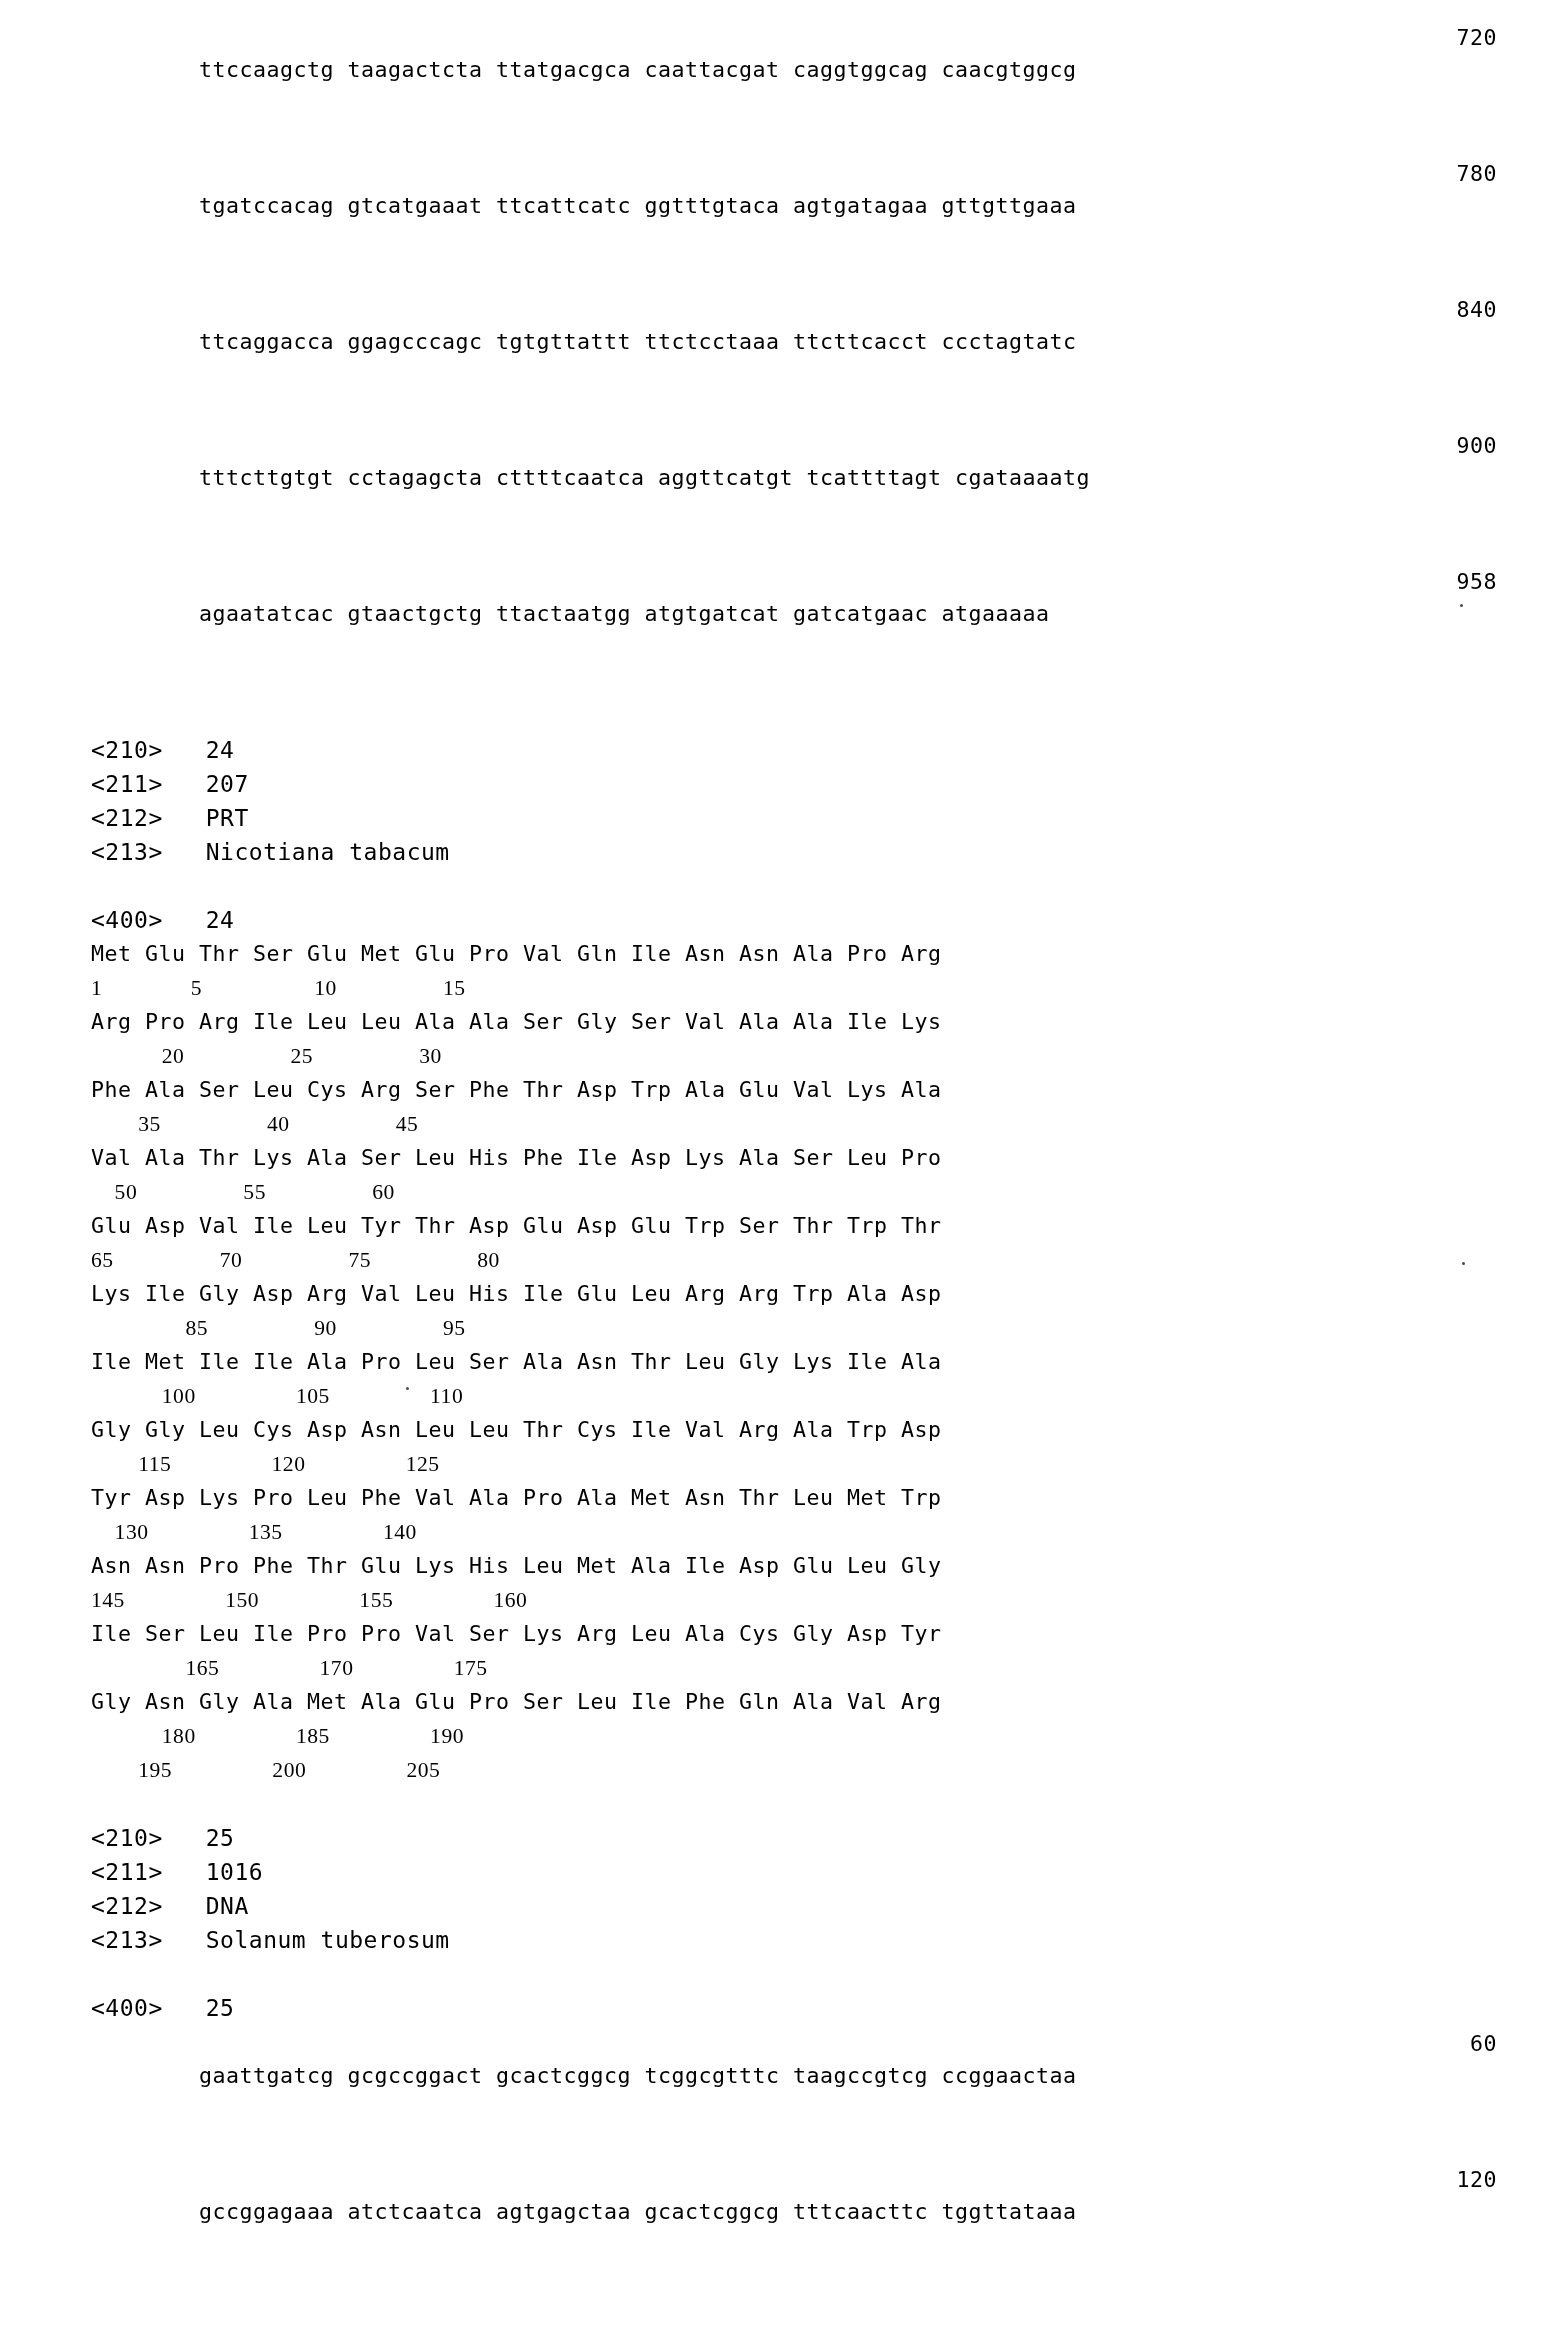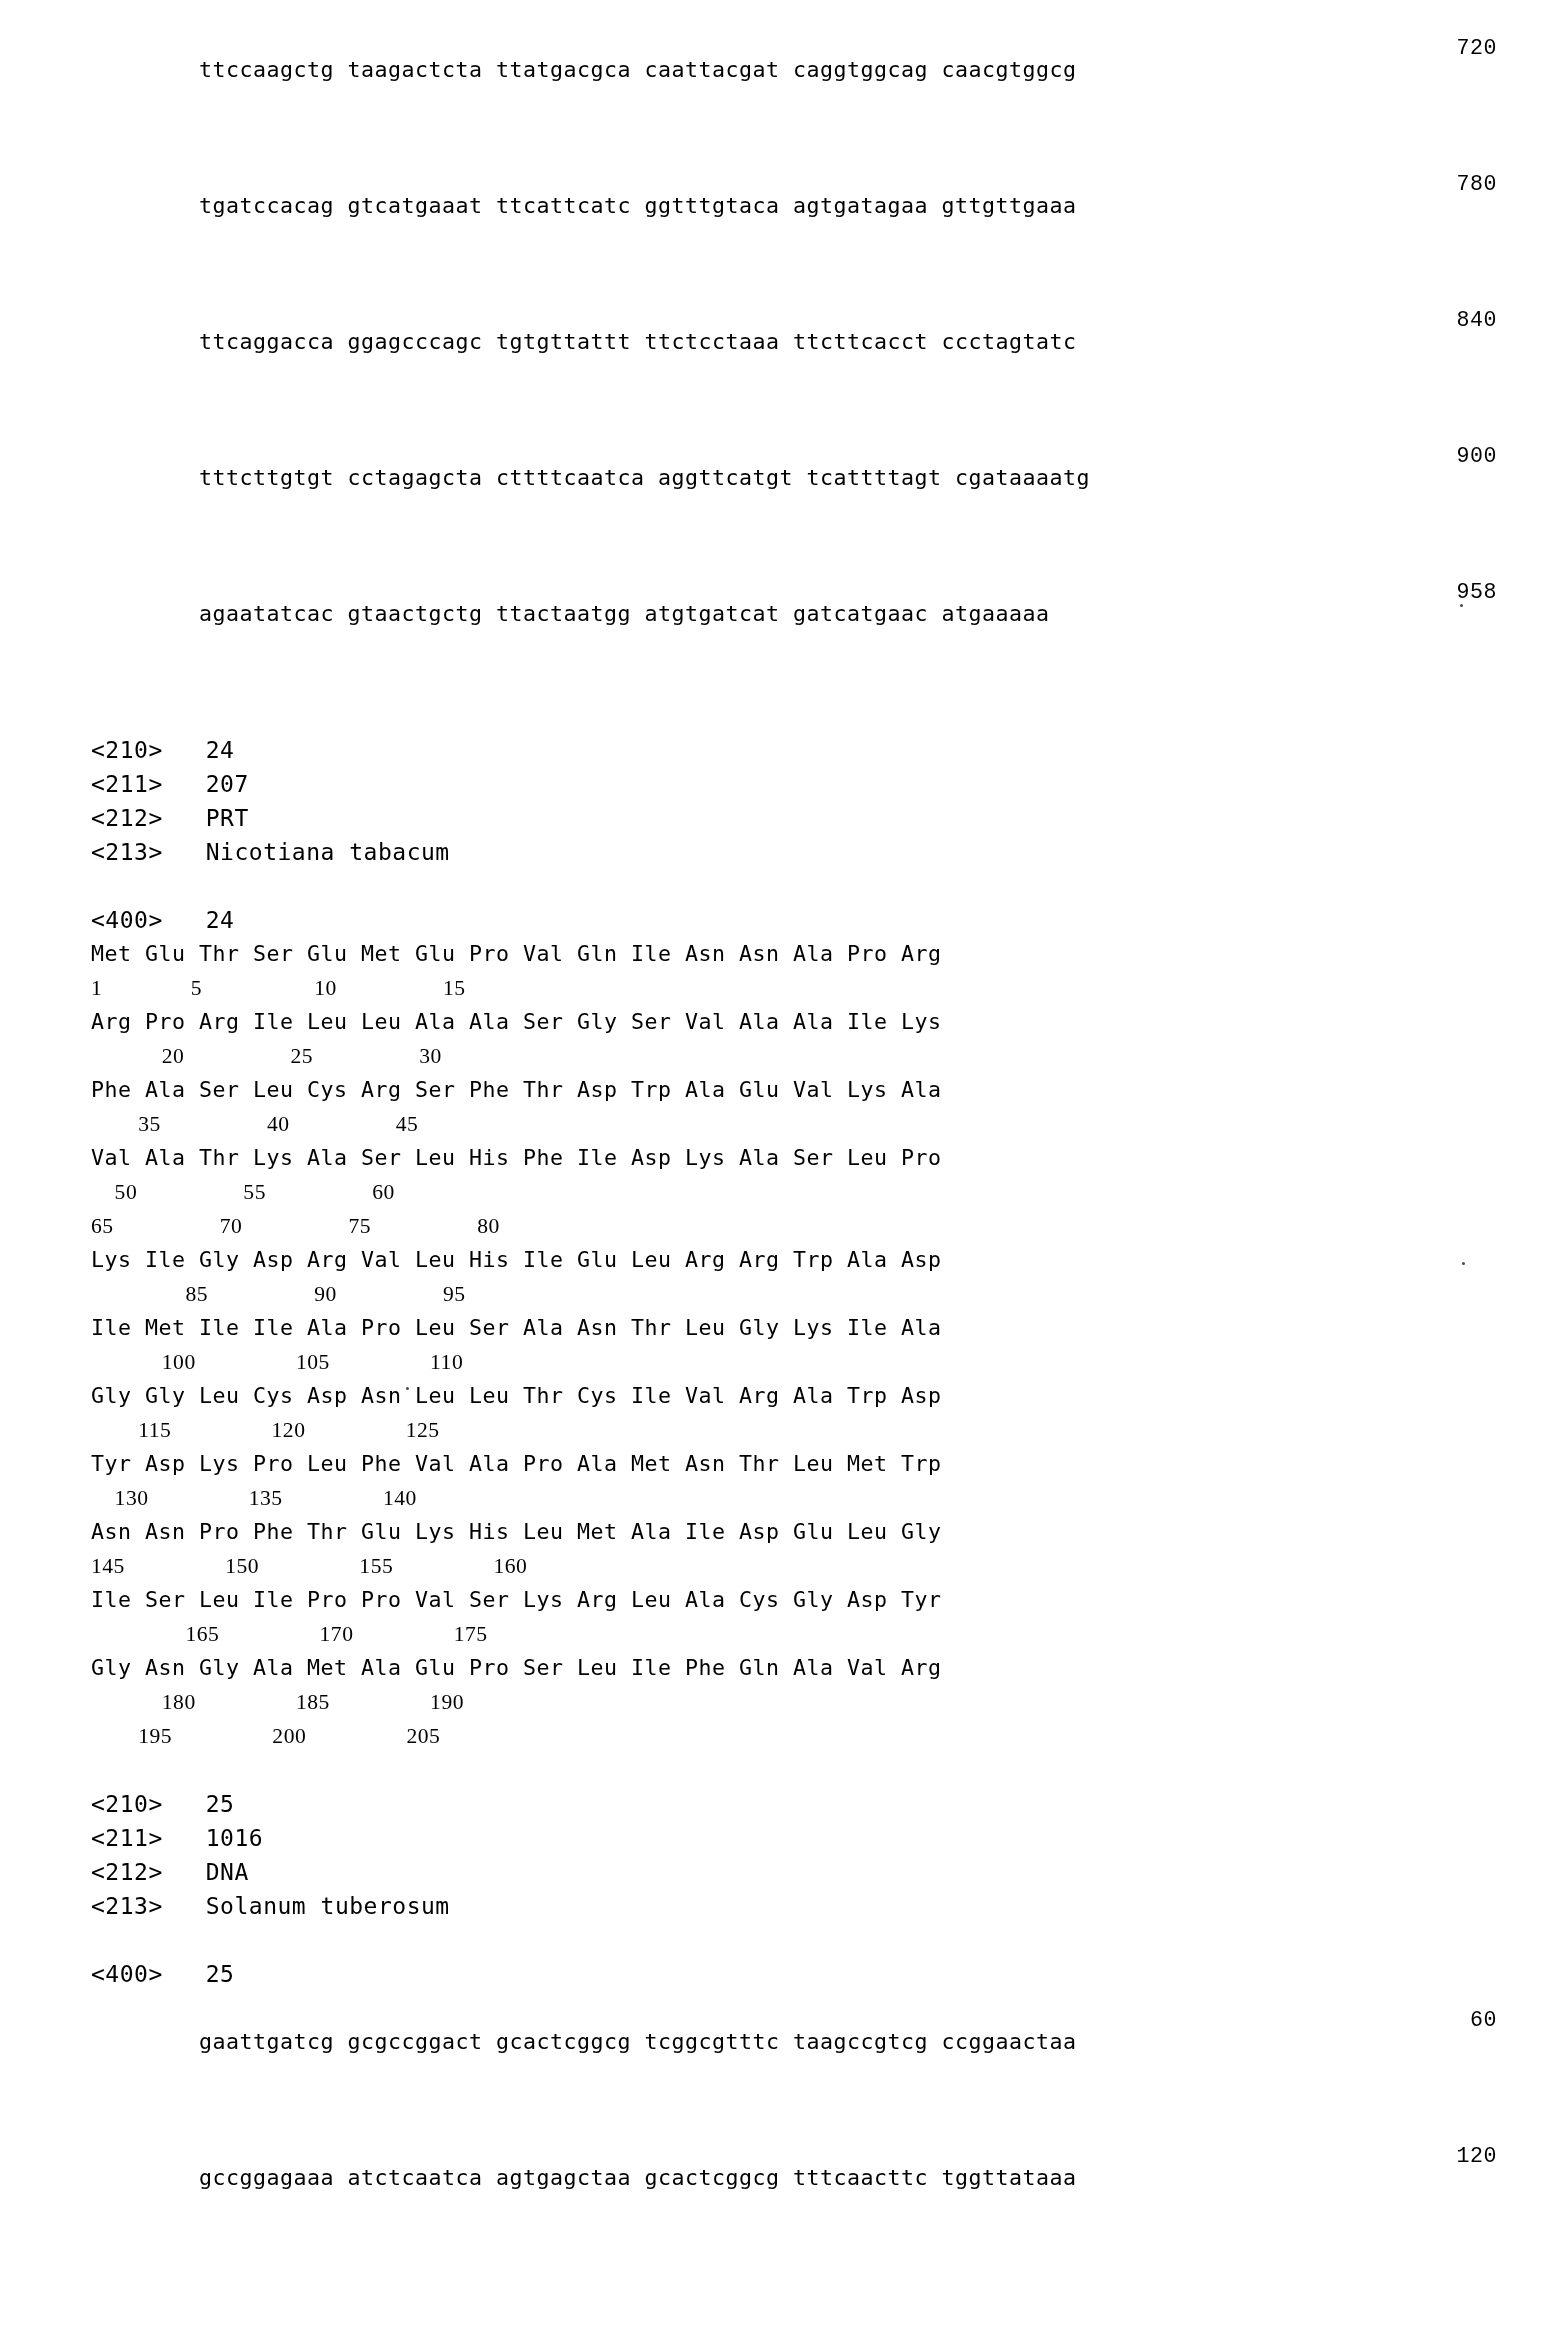--- a/index.html
+++ b/index.html
@@ -30,23 +30,22 @@
   .seq-line {
     font-size: 21.6px;
     line-height: 34px;
     letter-spacing: 0.5px;
     white-space: pre;
     position: relative;
   }
   .seq-line .num {
     position: absolute;
     right: 0;
-    top: 12px;
+    top: 2px;
     letter-spacing: 0.5px;
-    font-family: Liberation Mono, monospace;
   }
   .blank {
     height: 34px;
   }
   .tag-line {
     font-size: 23px;
     line-height: 34px;
     letter-spacing: 0.5px;
     white-space: pre;
   }
@@ -113,20 +112,21 @@
 
     <div>
       <div class="prt-res">Met Glu Thr Ser Glu Met Glu Pro Val Gln Ile Asn Asn Ala Pro Arg</div>
       <div class="prt-num">1               5                   10                  15</div>
       <div class="prt-res">Arg Pro Arg Ile Leu Leu Ala Ala Ser Gly Ser Val Ala Ala Ile Lys</div>
       <div class="prt-num">            20                  25                  30</div>
       <div class="prt-res">Phe Ala Ser Leu Cys Arg Ser Phe Thr Asp Trp Ala Glu Val Lys Ala</div>
       <div class="prt-num">        35                  40                  45</div>
       <div class="prt-res">Val Ala Thr Lys Ala Ser Leu His Phe Ile Asp Lys Ala Ser Leu Pro</div>
       <div class="prt-num">    50                  55                  60</div>
+      <div class="prt-res">Glu Asp Val Ile Leu Tyr Thr Asp Glu Asp Glu Trp Ser Thr Trp Thr</div>
       <div class="prt-num">65                  70                  75                  80</div>
       <div class="prt-res">Lys Ile Gly Asp Arg Val Leu His Ile Glu Leu Arg Arg Trp Ala Asp</div>
       <div class="prt-num">                85                  90                  95</div>
       <div class="prt-res">Ile Met Ile Ile Ala Pro Leu Ser Ala Asn Thr Leu Gly Lys Ile Ala</div>
       <div class="prt-num">            100                 105                 110</div>
       <div class="prt-res">Gly Gly Leu Cys Asp Asn Leu Leu Thr Cys Ile Val Arg Ala Trp Asp</div>
       <div class="prt-num">        115                 120                 125</div>
       <div class="prt-res">Tyr Asp Lys Pro Leu Phe Val Ala Pro Ala Met Asn Thr Leu Met Trp</div>
       <div class="prt-num">    130                 135                 140</div>
       <div class="prt-res">Asn Asn Pro Phe Thr Glu Lys His Leu Met Ala Ile Asp Glu Leu Gly</div>

